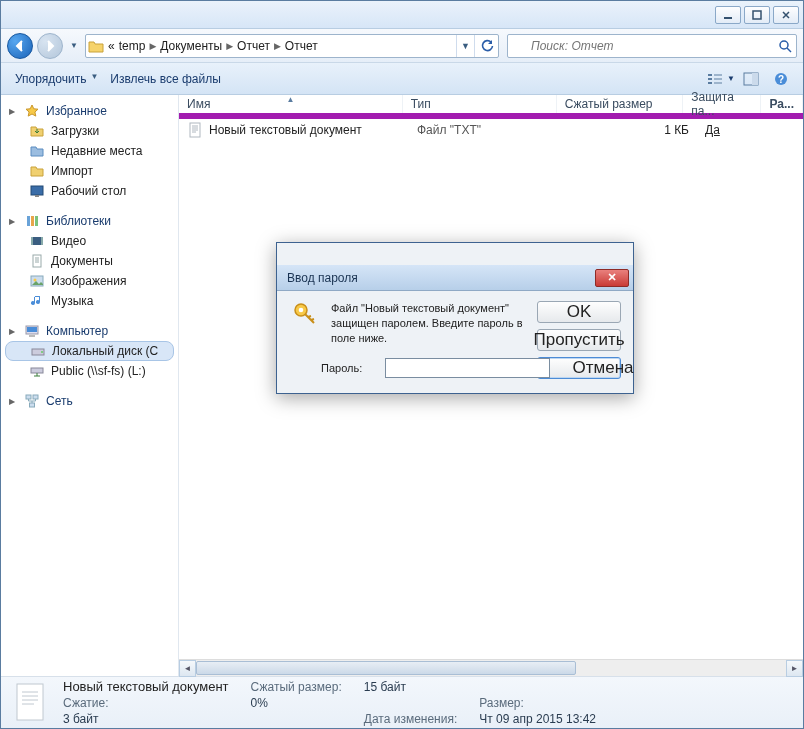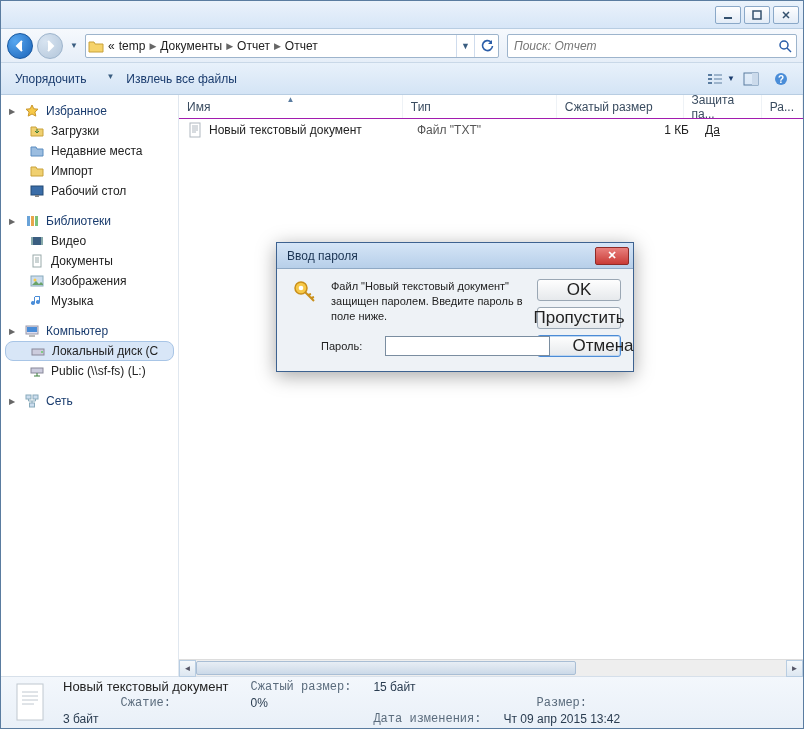--- a/index.html
+++ b/index.html
@@ -19,68 +19,68 @@
 .nav-back svg path, .nav-fwd svg path { fill: #fff; }
 .dropdown-chev { width:14px; height:26px; display:flex; align-items:center; justify-content:center; color:#3a5d80; font-size:8px; }
 .addrbar { flex:1; height:24px; border:1px solid #9db4cc; background:#fff; display:flex; align-items:center; border-radius:2px; }
 .addr-folder-ico { width:20px; display:flex; align-items:center; justify-content:center; }
 .breadcrumbs { flex:1; display:flex; align-items:center; font-size:12px; color:#222; overflow:hidden; }
 .crumb { padding: 0 2px; display:flex; align-items:center; gap:2px; height:22px; }
 .crumb-sep { color:#666; font-size:9px; padding:0 2px; }
 .addr-drop { width:18px; height:22px; border-left:1px solid #cfdced; display:flex; align-items:center; justify-content:center; color:#3a5d80; font-size:9px; }
 .addr-refresh { width:24px; height:22px; border-left:1px solid #cfdced; display:flex; align-items:center; justify-content:center; }
 .searchbox { width:290px; height:24px; border:1px solid #9db4cc; background:#fff; display:flex; align-items:center; border-radius:2px; margin-left:4px; }
-.searchbox input { border:none; outline:none; flex:1; font-size:12px; font-style:italic; color:#888; padding:0 6px; background:transparent; }
+.searchbox input { border:none; outline:none; flex:1; font-size:12px; font-style:italic; color:#888; padding:0 23px; background:transparent; }
 .search-icon { width:22px; display:flex; align-items:center; justify-content:center; color:#2a5da8; }
 
 
 .toolbar { height:32px; background: linear-gradient(#e8f1fb,#d4e4f5); border-bottom:1px solid #b8cde2; display:flex; align-items:center; padding:0 8px; font-size:12px; color:#1a3c6e; }
-.tool-item { padding:4px 6px; display:flex; gap:20px; cursor:default; }
+.tool-item { padding:4px 6px; display:flex; gap:4px; cursor:default; }
 .tool-item .chev { font-size:8px; color:#3a5d80; }
 .tool-spacer { flex:1; }
 .tool-iconbtn { width:28px; height:24px; display:flex; align-items:center; justify-content:center; margin-left:2px; }
 
 
 .body { flex:1; display:flex; background:#fff; min-height:0; }
 .sidebar { width:178px; border-right:1px solid #e0e7ef; padding:6px 0; font-size:12px; overflow:hidden; }
 .side-group { margin-bottom:10px; }
 .side-head, .side-item { display:flex; align-items:center; gap:6px; padding:2px 8px 2px 20px; height:20px; cursor:default; }
 .side-head { padding-left:8px; color:#1a3c6e; }
 .side-item { padding-left:28px; color:#222; }
 .side-item.sel { background:#d8e6f7; border:1px solid #a8c5e6; border-radius:8px; margin:0 4px; padding-left:24px; }
 .tri { width:9px; font-size:8px; color:#666; }
 .ico { width:16px; height:16px; display:inline-flex; align-items:center; justify-content:center; }
 
 
 .main { flex:1; display:flex; flex-direction:column; min-width:0; }
-.colhead { height:24px; border-bottom:1px solid #a21caf; display:flex; font-size:12px; color:#3a4c60; }
+.colhead { height:24px; border-bottom:6px solid #a21caf; display:flex; font-size:12px; color:#3a4c60; }
 .colhead .col { padding:4px 8px; border-right:1px solid #eef2f6; display:flex; align-items:center; gap:4px; }
-.col-name { width:230px; } .col-type { width:158px; } .col-size { width:130px; } .col-prot { width:80px; } .col-ra { flex:1; }
+.col-name { width:230px; } .col-type { width:158px; } .col-size { width:130px; } .col-prot { width:80px; } .col-ra { flex:1;font-weight:bold; }
 .sort-ind { position:absolute; left:50%; top:0; transform:translateX(-50%); font-size:8px; color:#5a7ca0; }
 .filelist { flex:1; position:relative; overflow:hidden; }
 .row { display:flex; font-size:12px; color:#222; height:22px; align-items:center; }
 .row .cell { padding:0 8px; }
 .cell-name { width:230px; display:flex; align-items:center; gap:6px; } .cell-type{width:158px; color:#555;} .cell-size{width:130px; text-align:right;} .cell-prot{width:80px;text-decoration:underline;}
 .hscroll { height:17px; background:#f0f0f0; border-top:1px solid #ddd; position:relative; }
 .hscroll .track{ position:absolute; left:17px; right:17px; top:0; bottom:0; background:#eee;}
 .hscroll .thumb{ position:absolute; left:17px; width:380px; top:1px; bottom:1px; background:linear-gradient(#e8eef5,#cbd9e8); border:1px solid #a9bed5; border-radius:2px;}
 .hscroll .btn{ position:absolute; top:0; width:17px; height:17px; background:linear-gradient(#f5f8fb,#dde7f1); border:1px solid #b8cde2; display:flex;align-items:center;justify-content:center;font-size:8px;color:#556;}
 .hscroll .btn.l{left:0;} .hscroll .btn.r{right:0;}
 
 
 .details { height:52px; border-top:1px solid #d7e0ea; background:linear-gradient(#f3f7fc,#e9f0f8); display:flex; align-items:center; padding:4px 10px; gap:12px; font-size:12px; color:#333; }
 .details .big-ico { width:40px; height:42px; display:flex; align-items:center; justify-content:center; }
 .details .meta { display:grid; grid-template-columns:auto auto auto auto; column-gap:22px; row-gap:2px; align-items:center;}
 .details .fname { font-size:13px; color:#222; grid-column:1; }
-.details .lbl { color:#5a6b7c; text-align:center;font-family:Liberation Mono, monospace; }
+.details .lbl { color:#5a6b7c; text-align:left; }
 .details .val { color:#2a3c50; }
 
 
 .modal { position:absolute; left:276px; top:242px; width:358px; border:1px solid #3d6290; background:#eef2f6; box-shadow:0 4px 18px rgba(0,0,0,.35); }
-.modal-title { height:26px; background:linear-gradient(#d5e5f7,#b7cfe9); border-bottom:1px solid #8fa9c5; display:flex; align-items:center; justify-content:space-between; padding:0 4px 0 10px; font-size:12px; color:#1a3352; }
+.modal-title { height:26px; background:linear-gradient(#d5e5f7,#b7cfe9); border-bottom:1px solid #8fa9c5; display:flex; align-items:center; justify-content:space-between; padding:0 4px 0 10px; font-size:12px; color:#1a3352;margin-top:22px; }
 .modal-close { width:34px; height:18px; background:linear-gradient(#e9807d,#c93b36); border:1px solid #8e2b27; border-radius:2px; display:flex; align-items:center; justify-content:center; color:#fff; font-size:11px; font-weight:bold;}
 .modal-body { padding:10px 12px 14px; display:grid; grid-template-columns:32px 1fr 84px; column-gap:10px; row-gap:10px; font-size:11px; color:#222;}
 .key-ico{ grid-row:1; grid-column:1; display:flex; align-items:flex-start; justify-content:center;}
 .msg { grid-row:1; grid-column:2; line-height:1.35; }
 .btncol{ grid-row:1 / span 2; grid-column:3; display:flex; flex-direction:column; gap:6px;}
 .wbtn{ height:22px; border:1px solid #9aa7b4; background:linear-gradient(#fefefe,#e6e9ec); border-radius:3px; font-size:17px; color:#222; display:flex; align-items:center; justify-content:center; cursor:default;}
 .wbtn.primary{ border-color:#4b8bd6; box-shadow:inset 0 0 0 1px #bcd6f1;padding-left:48px;}
 .pwrow{ grid-row:2; grid-column:1 / span 2; display:flex; align-items:center; gap:23px; padding-left:32px;}
 .pwrow input{ flex:1; height:20px; border:1px solid #7a8da0; background:#fff; padding:0 4px; font-size:12px;}
 

